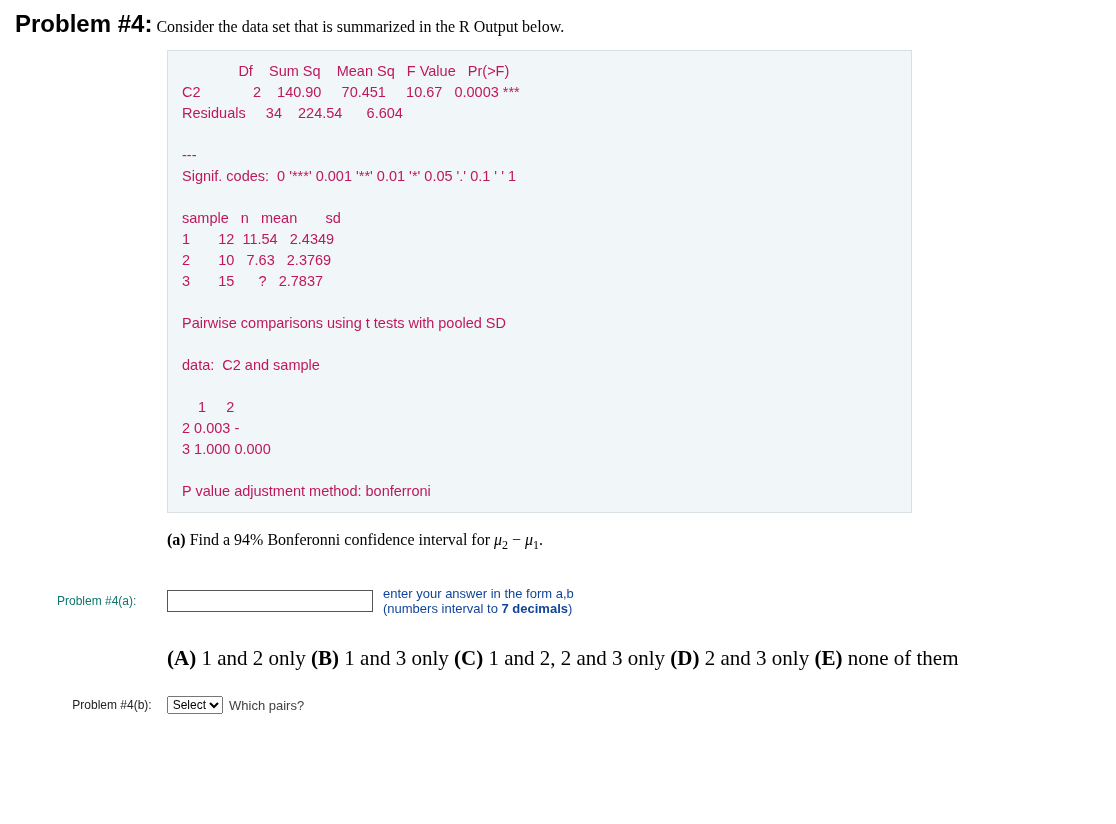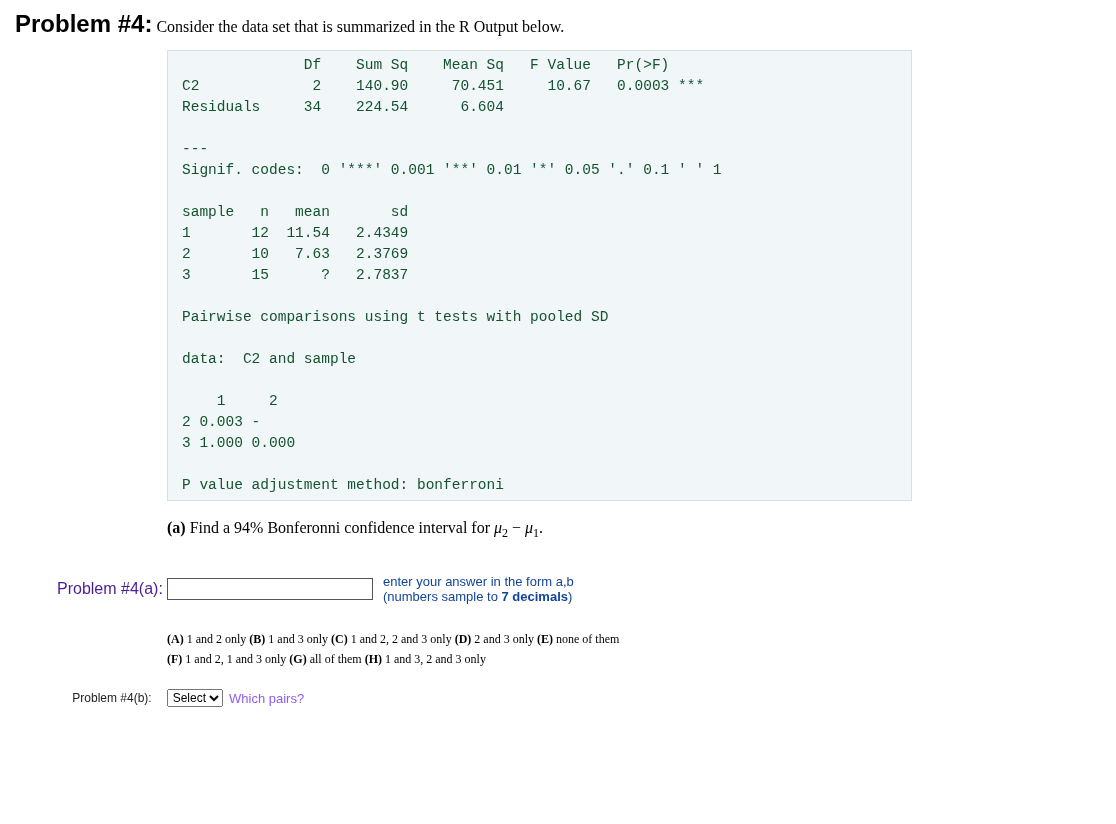--- a/index.html
+++ b/index.html
@@ -19,24 +19,24 @@
     font-weight: bold;
     font-family: Arial, sans-serif;
   }
   .intro-text {
     font-family: Georgia, serif;
     font-size: 16px;
   }
   .code-block {
     background: #f1f6f9;
     border: 1px solid #d8e0e4;
-    font-family: Liberation Mono, monospace;
-    color: #14532d;
+    font-family: Liberation Sans, sans-serif;
+    color: #be185d;
     font-size: 14.5px;
-    padding: 4px 14px;
+    padding: 10px 14px;
     margin: 12px 0 18px 152px;
     width: 715px;
     line-height: 1.45;
     white-space: pre;
   }
   .questions {
     margin-left: 152px;
     margin-top: 3px;
   }
   .question-line {
@@ -45,22 +45,22 @@
     margin: 6px 0;
   }
   .answer-row {
     display: flex;
     align-items: center;
     margin-top: 32px;
     margin-bottom: 4px;
   }
   .answer-label {
     font-family: Arial, sans-serif;
-    font-size: 16px;
-    color: #4c1d95;
+    font-size: 12px;
+    color: #0f766e;
     width: 152px;
     text-align: left;
     padding-left: 42px;
     box-sizing: border-box;
   }
   .answer-label-b {
     font-family: Arial, sans-serif;
     font-size: 12px;
     color: #222;
     width: 152px;
@@ -80,32 +80,32 @@
     font-family: Arial, sans-serif;
     font-size: 13px;
     color: #114499;
     margin-left: 10px;
     line-height: 1.2;
   }
   .options-block {
     margin-left: 152px;
     margin-top: 24px;
     font-family: Georgia, serif;
-    font-size: 12px;
+    font-size: 21px;
     line-height: 1.7;
   }
   .select-box {
     font-family: Arial, sans-serif;
     font-size: 12px;
     text-align: right;
   }
   .which-pairs {
     font-family: Arial, sans-serif;
     font-size: 13px;
-    color: #8b5cf6;
+    color: #404040;
     margin-left: 6px;
   }
   .sub {
     font-size: 0.75em;
     vertical-align: sub;
   }
   .ital {
     font-style: italic;
   }
 </style>
@@ -143,36 +143,31 @@
   <div class="question-line">
     <strong>(a)</strong><span> Find a 94% Bonferonni confidence interval for </span><span class="ital">μ</span><span class="sub">2</span> − <span class="ital">μ</span><span class="sub">1</span><span>.</span>
   </div>
 </div>
 
 <div class="answer-row">
   <div class="answer-label">Problem #4(a):</div>
   <input type="text" class="text-input" style="">
   <div class="hint-text">
     <span>enter your answer in the form a,b</span><br>
-    <span>(numbers sample to </span><strong>7 decimals</strong><span>)</span>
+    <span>(numbers interval to </span><strong>7 decimals</strong><span>)</span>
   </div>
 </div>
 
 <div class="options-block">
   <div>
     <strong>(A)</strong><span> 1 and 2 only   </span>
     <strong>(B)</strong><span> 1 and 3 only   </span>
     <strong>(C)</strong><span> 1 and 2, 2 and 3 only   </span>
     <strong>(D)</strong><span> 2 and 3 only   </span>
     <strong>(E)</strong><span> none of them</span>
-  </div>
-  <div>
-    <strong>(F)</strong><span> 1 and 2, 1 and 3 only   </span>
-    <strong>(G)</strong><span> all of them   </span>
-    <strong>(H)</strong><span> 1 and 3, 2 and 3 only</span>
   </div>
 </div>
 
 <div class="answer-row" style="margin-top:20px;">
   <div class="answer-label-b">Problem #4(b):</div>
   <select class="select-box">
     <option>Select</option>
   </select>
   <span class="which-pairs">Which pairs?</span>
 </div>

